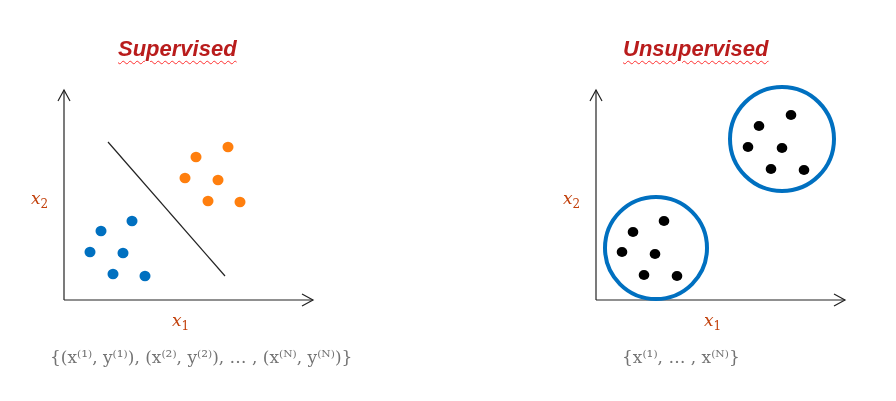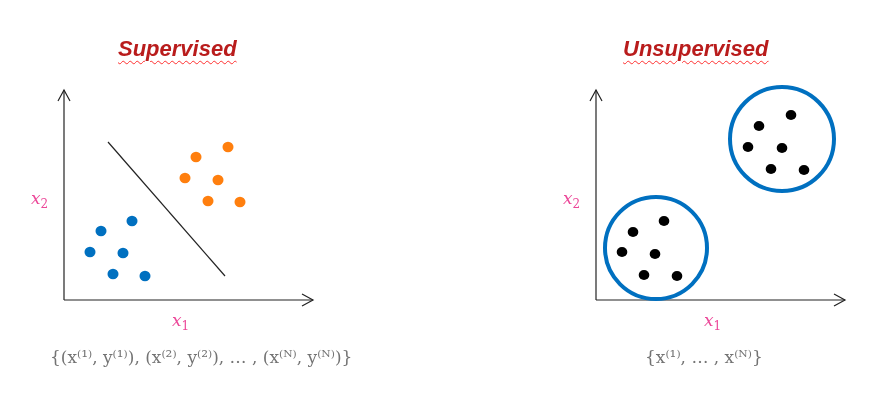--- a/index.html
+++ b/index.html
@@ -1,18 +1,18 @@
 <!DOCTYPE html>
 <html><head>
 <meta charset="utf-8">
 <style>
   html, body { margin:0; padding:0; background:#ffffff; }
   body { width:896px; height:401px; position:relative; overflow:hidden; font-family:"DejaVu Serif", serif; }
   .title { position:absolute; font-family:"Liberation Sans", sans-serif; font-weight:bold; font-style:italic; font-size:22px; color:#b91c1c; text-decoration:underline wavy #ff3030; text-decoration-thickness:1px; text-underline-offset:4px; }
-  .axislabel { position:absolute; font-family:"DejaVu Serif", serif; font-style:italic; font-size:17px; color:#ec4899; }
+  .axislabel { position:absolute; font-family:"DejaVu Serif", serif; font-style:italic; font-size:17px; color:#c2410c; }
   .axislabel sub { font-style:normal; font-size:12px; }
   .formula { position:absolute; font-family:"DejaVu Serif", serif; font-size:17px; color:#737373; white-space:nowrap; }
   svg { position:absolute; left:0; top:0; }
 </style>
 </head>
 <body>
 
 <div class="title" style="left:118px; top:36px;">Supervised</div>
 <div class="title" style="left:615px; top:36px;margin-left:8px;">Unsupervised</div>
 
@@ -67,13 +67,13 @@
     <ellipse cx="677" cy="276" rx="5.3" ry="5"></ellipse>
   </g>
 </svg>
 
 <div class="axislabel" style="left:31px; top:188px;"><span>x</span><sub>2</sub></div>
 <div class="axislabel" style="left:172px; top:310px;"><span>x</span><sub>1</sub></div>
 <div class="formula" style="left:50px; top:347px;">{(x⁽¹⁾, y⁽¹⁾), (x⁽²⁾, y⁽²⁾), … , (x⁽ᴺ⁾, y⁽ᴺ⁾)}</div>
 
 <div class="axislabel" style="left:563px; top:188px;"><span>x</span><sub>2</sub></div>
 <div class="axislabel" style="left:704px; top:310px;"><span>x</span><sub>1</sub></div>
-<div class="formula" style="left:645px; top:347px;">{x⁽¹⁾, … , x⁽ᴺ⁾}</div>
+<div class="formula" style="left:622px; top:347px;">{x⁽¹⁾, … , x⁽ᴺ⁾}</div>
 
 </body></html>

